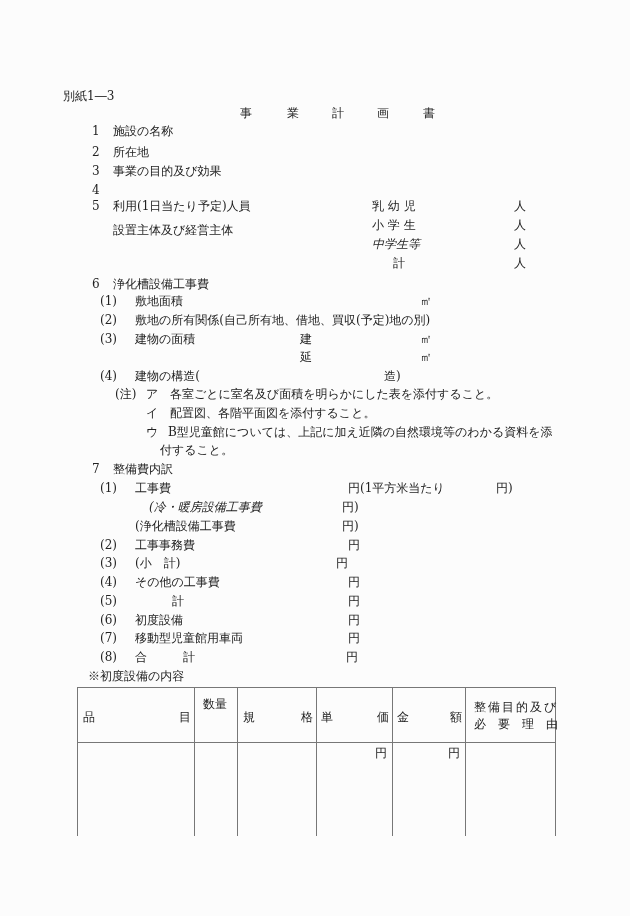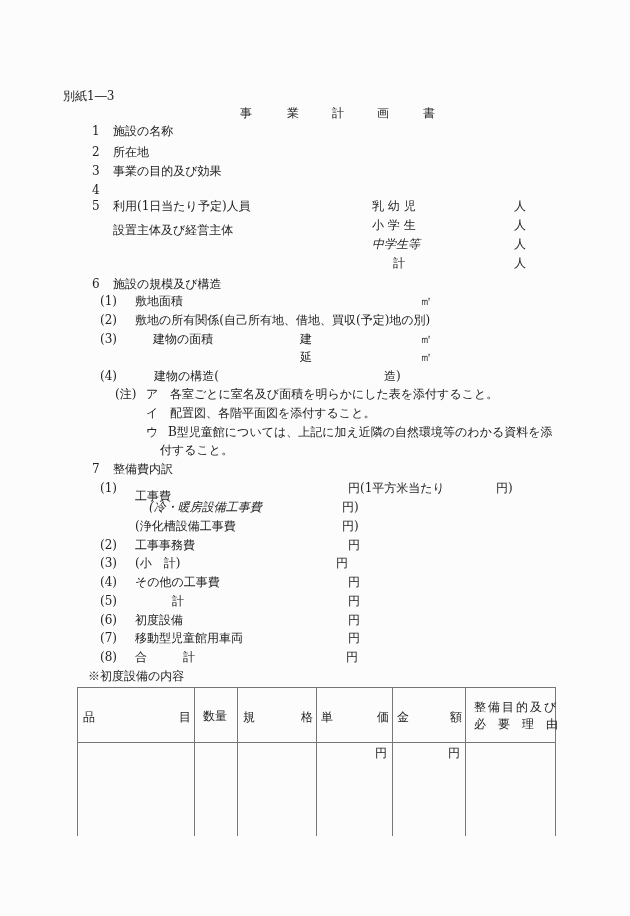--- a/index.html
+++ b/index.html
@@ -39,54 +39,54 @@
 <div class="t" style="left:372px;top:199px;text-align:center;">乳 幼 児</div>
 <div class="t" style="left:514px;top:199px;">人</div>
 <div class="t" style="left:372px;top:218px;">小 学 生</div>
 <div class="t" style="left:514px;top:218px;">人</div>
 <div class="t" style="left:372px;top:237px;font-style:italic;">中学生等</div>
 <div class="t" style="left:514px;top:237px;">人</div>
 <div class="t" style="left:393px;top:256px;">計</div>
 <div class="t" style="left:514px;top:256px;">人</div>
 
 <div class="t" style="left:92px;top:277px;">6</div>
-<div class="t" style="left:113px;top:277px;">施設の規模及び構造</div>
+<div class="t" style="left:113px;top:277px;">浄化槽設備工事費</div>
 
 <div class="t" style="left:100px;top:294px;">(1)</div>
 <div class="t" style="left:135px;top:294px;">敷地面積</div>
 <div class="t" style="left:420px;top:294px;">㎡</div>
 
 <div class="t" style="left:100px;top:313px;">(2)</div>
 <div class="t" style="left:135px;top:313px;">敷地の所有関係(自己所有地、借地、買収(予定)地の別)</div>
 
 <div class="t" style="left:100px;top:332px;">(3)</div>
-<div class="t" style="left:153px;top:332px;">建物の面積</div>
+<div class="t" style="left:135px;top:332px;">建物の面積</div>
 <div class="t" style="left:300px;top:332px;">建</div>
 <div class="t" style="left:420px;top:332px;">㎡</div>
 <div class="t" style="left:300px;top:350px;">延</div>
 <div class="t" style="left:420px;top:350px;">㎡</div>
 
 <div class="t" style="left:100px;top:369px;">(4)</div>
-<div class="t" style="left:135px;top:369px;margin-left:19px;">建物の構造(</div>
+<div class="t" style="left:135px;top:369px;">建物の構造(</div>
 <div class="t" style="left:384px;top:369px;">造)</div>
 
 <div class="t" style="left:115px;top:387px;">(注)</div>
 <div class="t" style="left:146px;top:387px;">ア</div>
 <div class="t" style="left:170px;top:387px;">各室ごとに室名及び面積を明らかにした表を添付すること。</div>
 <div class="t" style="left:146px;top:406px;">イ</div>
 <div class="t" style="left:170px;top:406px;">配置図、各階平面図を添付すること。</div>
 <div class="t" style="left:146px;top:425px;">ウ</div>
 <div class="t" style="left:168px;top:425px;">B型児童館については、上記に加え近隣の自然環境等のわかる資料を添</div>
 <div class="t" style="left:160px;top:443px;">付すること。</div>
 
 <div class="t" style="left:92px;top:462px;">7</div>
 <div class="t" style="left:113px;top:462px;">整備費内訳</div>
 
 <div class="t" style="left:100px;top:481px;">(1)</div>
-<div class="t" style="left:135px;top:481px;margin-top:8px;">工事費</div>
+<div class="t" style="left:135px;top:481px;">工事費</div>
 <div class="t" style="left:348px;top:481px;">円</div>
 <div class="t" style="left:360px;top:481px;">(1平方米当たり</div>
 <div class="t" style="left:496px;top:481px;">円)</div>
 
 <div class="t" style="left:149px;top:500px;font-style:italic;">(冷・暖房設備工事費</div>
 <div class="t" style="left:342px;top:500px;">円)</div>
 <div class="t" style="left:135px;top:519px;">(浄化槽設備工事費</div>
 <div class="t" style="left:342px;top:519px;">円)</div>
 
 <div class="t" style="left:100px;top:538px;">(2)</div>
@@ -126,21 +126,21 @@
   <div class="vline" style="left:117px;"></div>
   <div class="vline" style="left:160px;"></div>
   <div class="vline" style="left:239px;"></div>
   <div class="vline" style="left:315px;"></div>
   <div class="vline" style="left:388px;"></div>
   <div class="vline" style="left:478px;"></div>
 
   <div>
     <div class="cell-txt" style="left:6px;top:23px;">品</div>
     <div class="cell-txt" style="left:102px;top:23px;">目</div>
-    <div class="cell-txt" style="left:126px;top:23px;font-family:Liberation Mono, monospace;">数量</div>
+    <div class="cell-txt" style="left:126px;top:10px;">数量</div>
     <div class="cell-txt" style="left:166px;top:23px;">規</div>
     <div class="cell-txt" style="left:224px;top:23px;">格</div>
     <div class="cell-txt" style="left:244px;top:23px;">単</div>
     <div class="cell-txt" style="left:300px;top:23px;">価</div>
     <div class="cell-txt" style="left:320px;top:23px;">金</div>
     <div class="cell-txt" style="left:373px;top:23px;">額</div>
     <div class="cell-txt" style="left:397px;top:13px;letter-spacing:2px;">整備目的及び</div>
     <div class="cell-txt" style="left:397px;top:30px;">必　要　理　由</div>
   </div>
 

